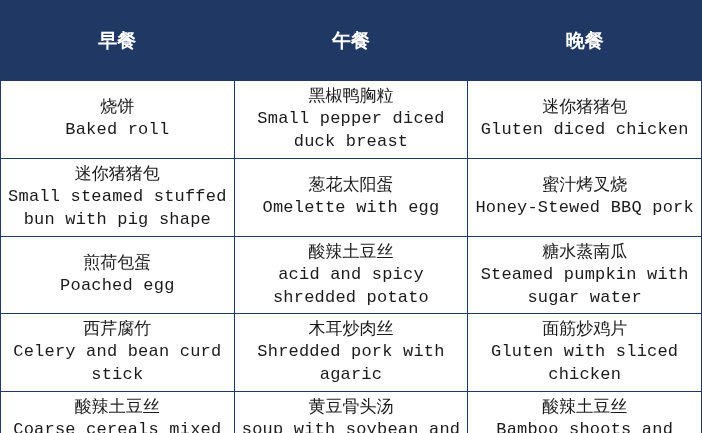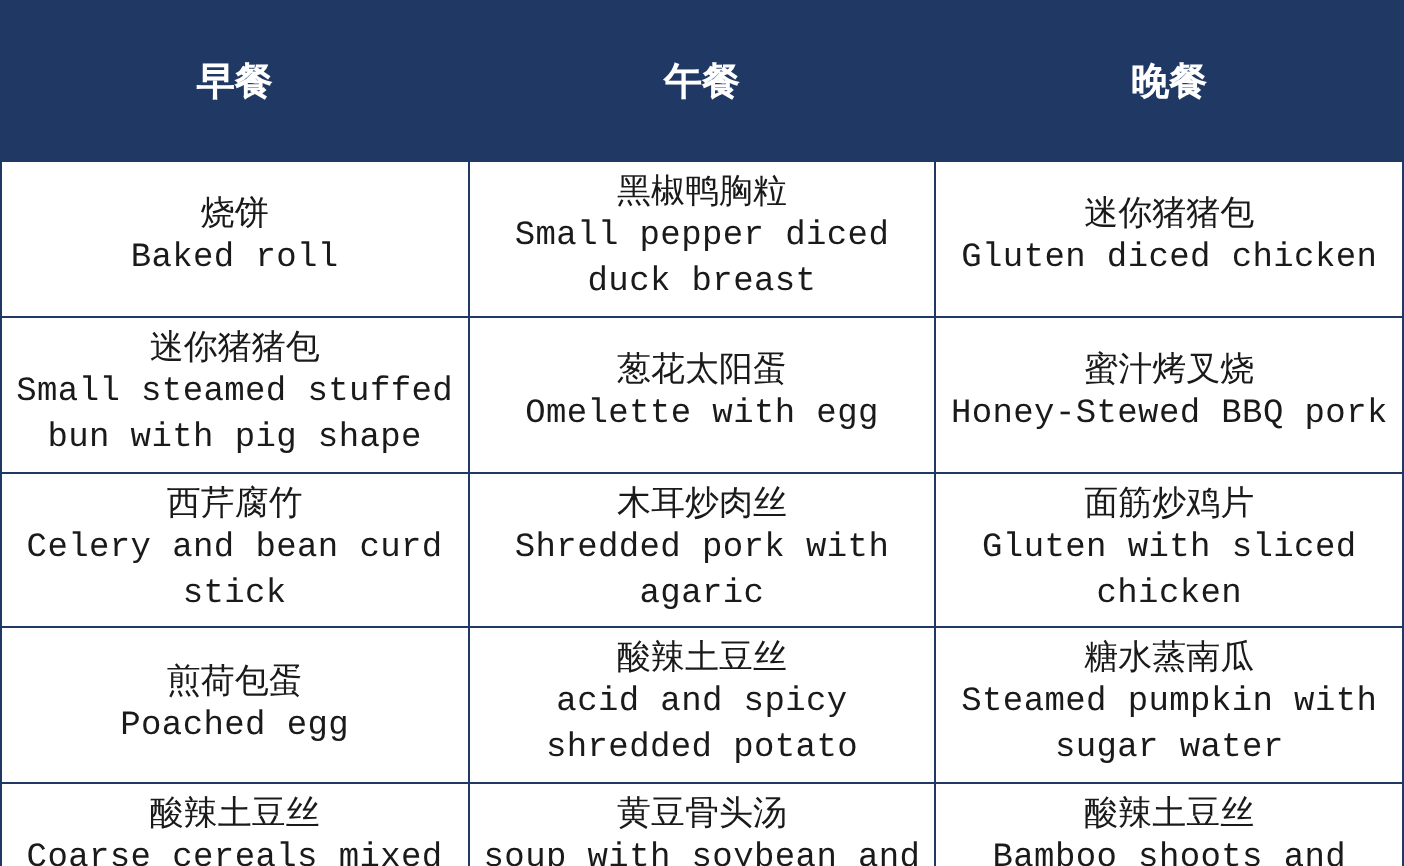--- a/index.html
+++ b/index.html
@@ -90,44 +90,44 @@
         <div class="cell-cn">葱花太阳蛋</div>
         <div class="cell-en">Omelette with egg</div>
       </td>
       <td>
         <div class="cell-cn">蜜汁烤叉烧</div>
         <div class="cell-en">Honey-Stewed BBQ pork</div>
       </td>
     </tr>
     <tr>
       <td>
+        <div class="cell-cn">煎荷包蛋</div>
+        <div class="cell-en">Poached egg</div>
+      </td>
+      <td>
+        <div class="cell-cn">酸辣土豆丝</div>
+        <div class="cell-en">acid and spicy shredded potato</div>
+      </td>
+      <td>
+        <div class="cell-cn">糖水蒸南瓜</div>
+        <div class="cell-en">Steamed pumpkin with sugar water</div>
+      </td>
+    </tr>
+    <tr>
+      <td>
         <div class="cell-cn">西芹腐竹</div>
         <div class="cell-en">Celery and bean curd stick</div>
       </td>
       <td>
         <div class="cell-cn">木耳炒肉丝</div>
         <div class="cell-en">Shredded pork with agaric</div>
       </td>
       <td>
         <div class="cell-cn">面筋炒鸡片</div>
         <div class="cell-en">Gluten with sliced chicken</div>
-      </td>
-    </tr>
-    <tr>
-      <td>
-        <div class="cell-cn">煎荷包蛋</div>
-        <div class="cell-en">Poached egg</div>
-      </td>
-      <td>
-        <div class="cell-cn">酸辣土豆丝</div>
-        <div class="cell-en">acid and spicy shredded potato</div>
-      </td>
-      <td>
-        <div class="cell-cn">糖水蒸南瓜</div>
-        <div class="cell-en">Steamed pumpkin with sugar water</div>
       </td>
     </tr>
     <tr>
       <td>
         <div class="cell-cn">酸辣土豆丝</div>
         <div class="cell-en">Coarse cereals mixed millet gruel</div>
       </td>
       <td>
         <div class="cell-cn">黄豆骨头汤</div>
         <div class="cell-en">soup with soybean and bone</div>

